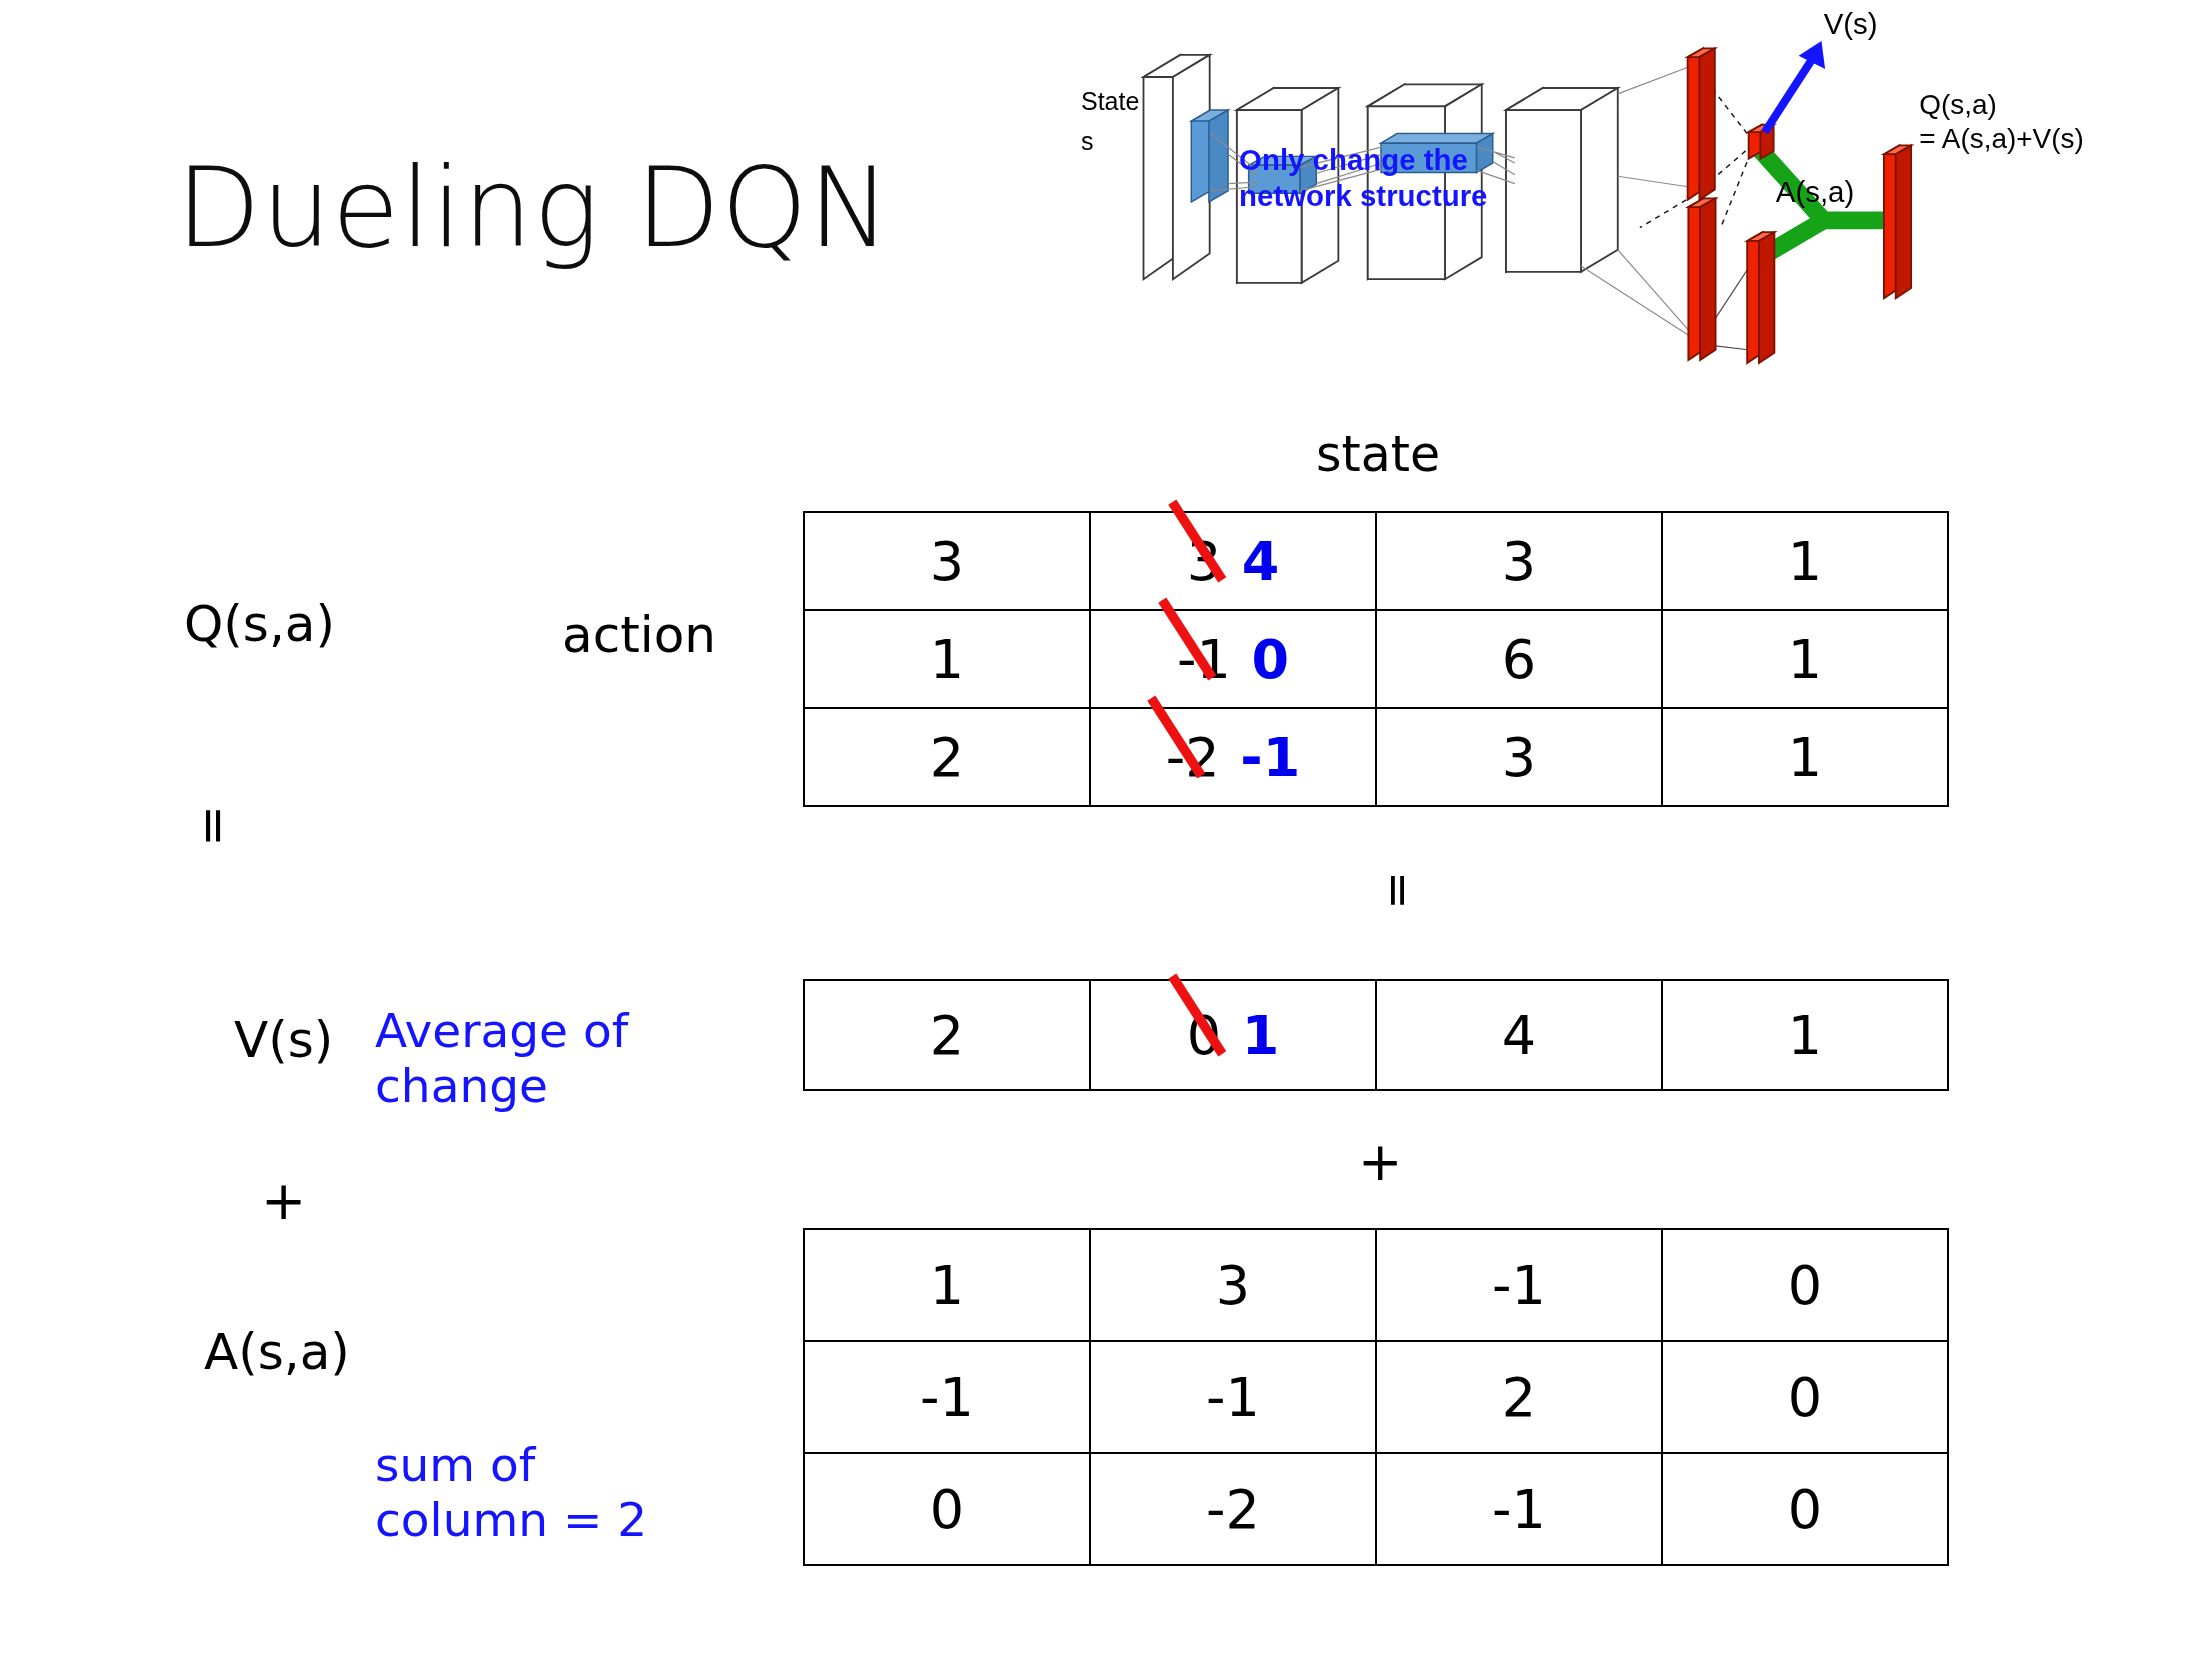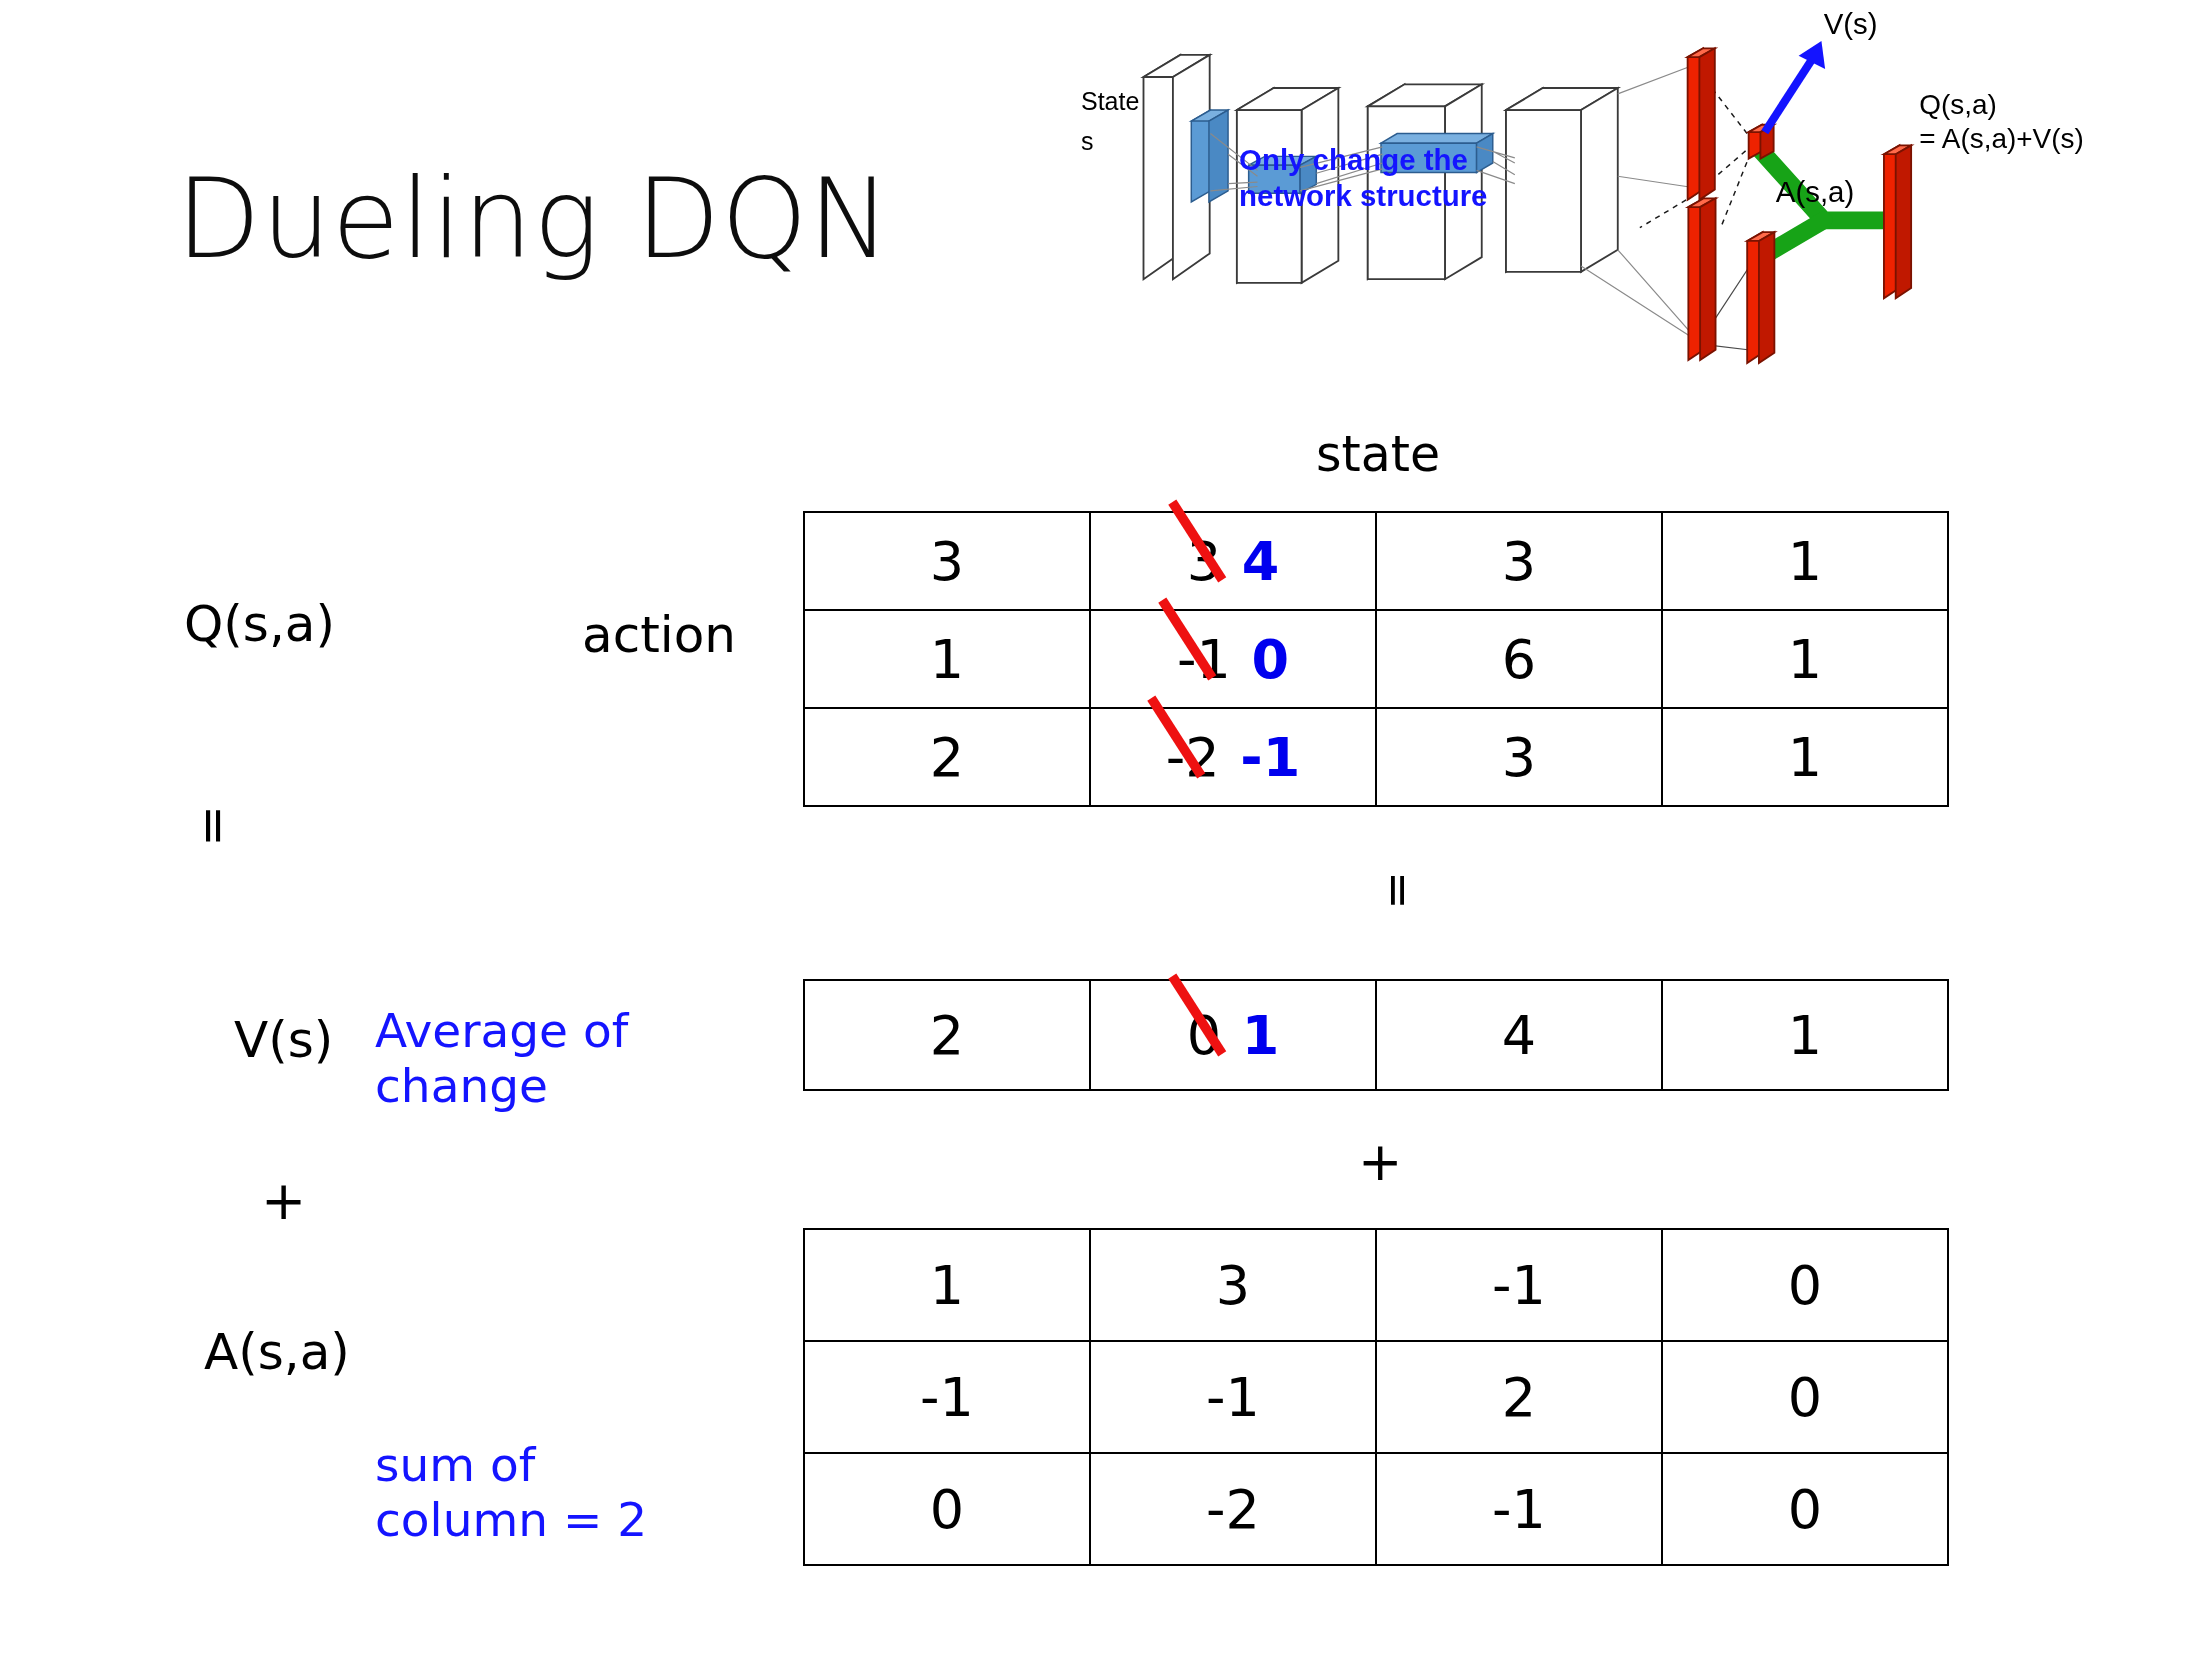--- a/index.html
+++ b/index.html
@@ -1,39 +1,39 @@
 <!DOCTYPE html>
 <html style="font-size:11.8px"><head>
 <meta charset="utf-8">
 <style>
   html,body{margin:0;padding:0;background:#ffffff;}
   body{width:2205px;height:1654px;position:relative;overflow:hidden;
        font-family:"Liberation Sans", sans-serif; color:#000;}
 
   
   #slide-title{
-    position:absolute; left:176px; top:155px;
+    position:absolute; left:176px; top:144px;
     font-size:110px; font-weight:300; letter-spacing:0.7px;
     font-family:"DejaVu Sans", sans-serif;
     color:#0d0d0d; white-space:nowrap;
   }
 
   
   #net-diagram{position:absolute; left:1081px; top:7.4px; width:1125px; height:412px;}
   #net-diagram svg{display:block;}
   .netlabel{font-family:"Liberation Sans", sans-serif; fill:#000;}
   .netlabel-blue{font-family:"Liberation Sans", sans-serif; fill:#1414ff;}
 
   
   .lbl{position:absolute; white-space:nowrap; font-family:"DejaVu Sans", sans-serif;}
   .lbl-black{color:#000;}
   .lbl-blue{color:#1414ff;}
 
   #label-qsa   {left:184px;  top:595px;  font-size:50px;}
-  #label-action{left:562px;  top:606px;  font-size:50px;margin-left:20px;}
+  #label-action{left:562px;  top:606px;  font-size:50px;}
   #label-eq-1  {left:243px;  top:805px; font-size:50px; transform:rotate(90deg); transform-origin:left top;}
   #label-vs    {left:234px;  top:1011px; font-size:50px;}
   #label-avg   {left:375px;  top:1003px; font-size:47px; line-height:1.18; white-space:pre;}
   #label-plus-1{left:261px;  top:1169px; font-size:54px;}
   #label-asa   {left:204px;  top:1323px; font-size:50px;}
   #label-sumof {left:375px;  top:1437px; font-size:47px; line-height:1.18; white-space:pre;}
 
   #label-state {left:1316px; top:426px;  font-size:49px;}
   #label-eq-2  {left:1426px; top:871px; font-size:46px; transform:rotate(90deg); transform-origin:left top;}
   #label-plus-2{left:1358px; top:1131px; font-size:53px;}

